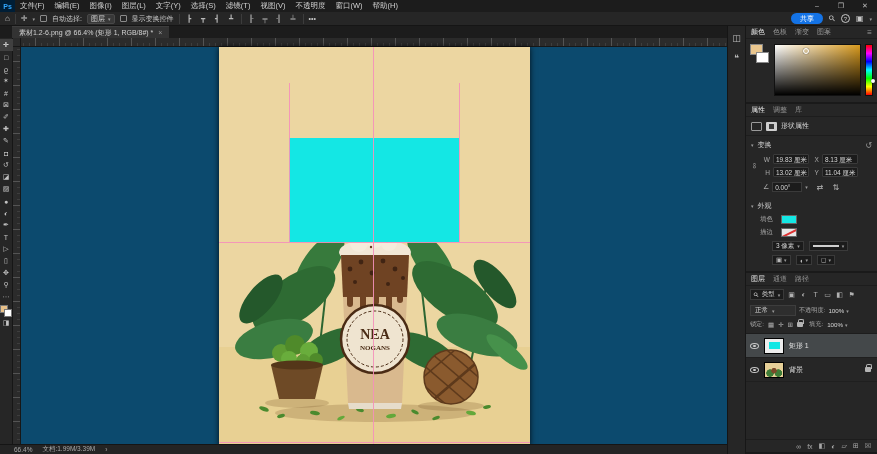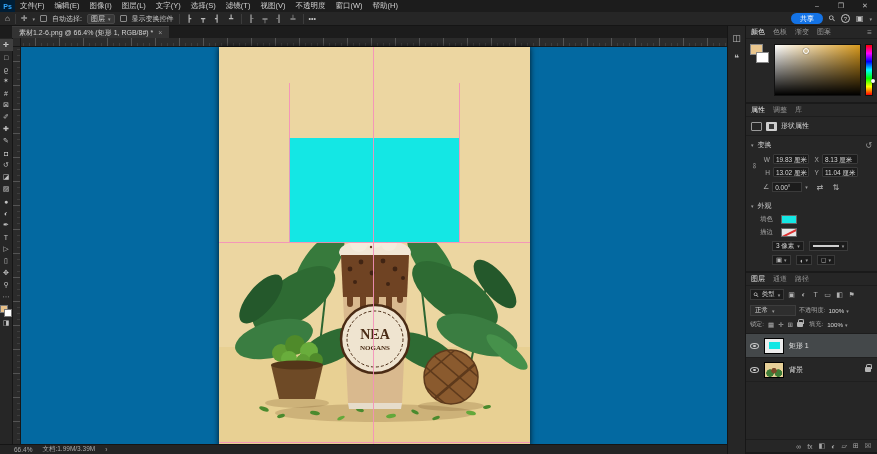--- a/index.html
+++ b/index.html
@@ -41,21 +41,21 @@
   
   .main { flex:1; display:flex; min-height:0; }
   .toolbar { width:13px; background:#262626; border-right:1px solid #161616; display:flex; flex-direction:column; align-items:center; padding-top:1px; flex:0 0 auto; }
   .tool { width:13px; height:12px; display:flex; align-items:center; justify-content:center; font-size:7px; color:#c3c3c3; }
   .tool.active { background:#404040; color:#fff; }
   .fgbg { position:relative; width:12px; height:12px; margin-top:2px; }
   .fg-sw { position:absolute; left:0; top:0; width:8px; height:8px; background:#e7c088; border:1px solid #777; }
   .bg-sw { position:absolute; right:0; bottom:0; width:8px; height:8px; background:#fff; border:1px solid #777; }
 
   
-  .canvas-area { position:relative; flex:1; background:#0369a1; overflow:hidden; }
+  .canvas-area { position:relative; flex:1; background:#0c4a6e; overflow:hidden; }
   .ruler-h { position:absolute; left:8px; right:0; top:0; height:9px; background:#2b2b2b; border-bottom:1px solid #171717;
     background-image:linear-gradient(90deg,#545454 1px,transparent 1px),linear-gradient(90deg,#3e3e3e 1px,transparent 1px);
     background-size:24px 100%,6px 4px; background-position:14px 0,14px 5px; background-repeat:repeat-x; }
   .ruler-v { position:absolute; left:0; top:9px; bottom:0; width:8px; background:#2b2b2b; border-right:1px solid #171717;
     background-image:linear-gradient(#545454 1px,transparent 1px),linear-gradient(#3e3e3e 1px,transparent 1px);
     background-size:100% 24px,4px 6px; background-position:0 14px,4px 14px; background-repeat:repeat-y; }
   .ruler-corner { position:absolute; left:0; top:0; width:8px; height:9px; background:#2b2b2b; border-right:1px solid #171717; border-bottom:1px solid #171717; }
   .document { position:absolute; left:206px; top:9px; width:311px; height:400px; box-shadow:0 0 6px rgba(0,0,0,.8); }
   .document svg { display:block; }
 

